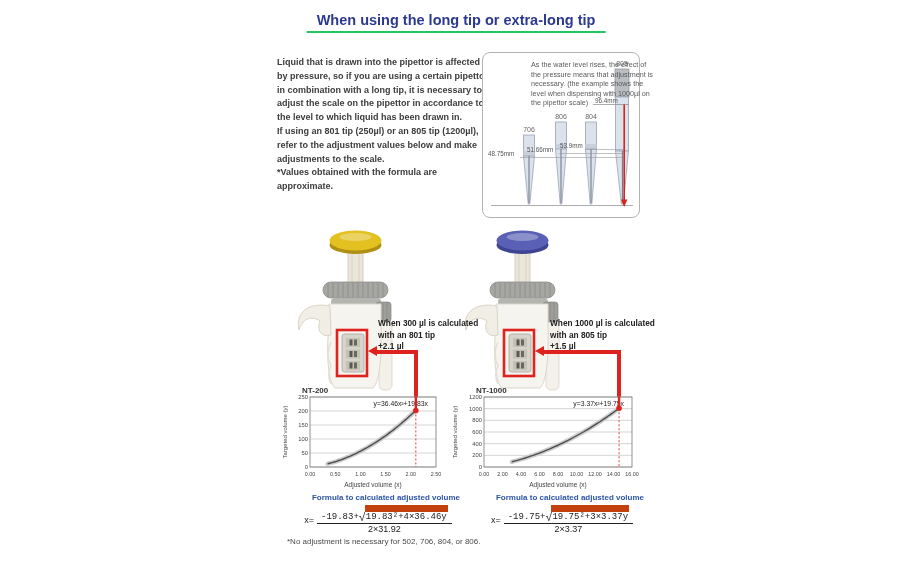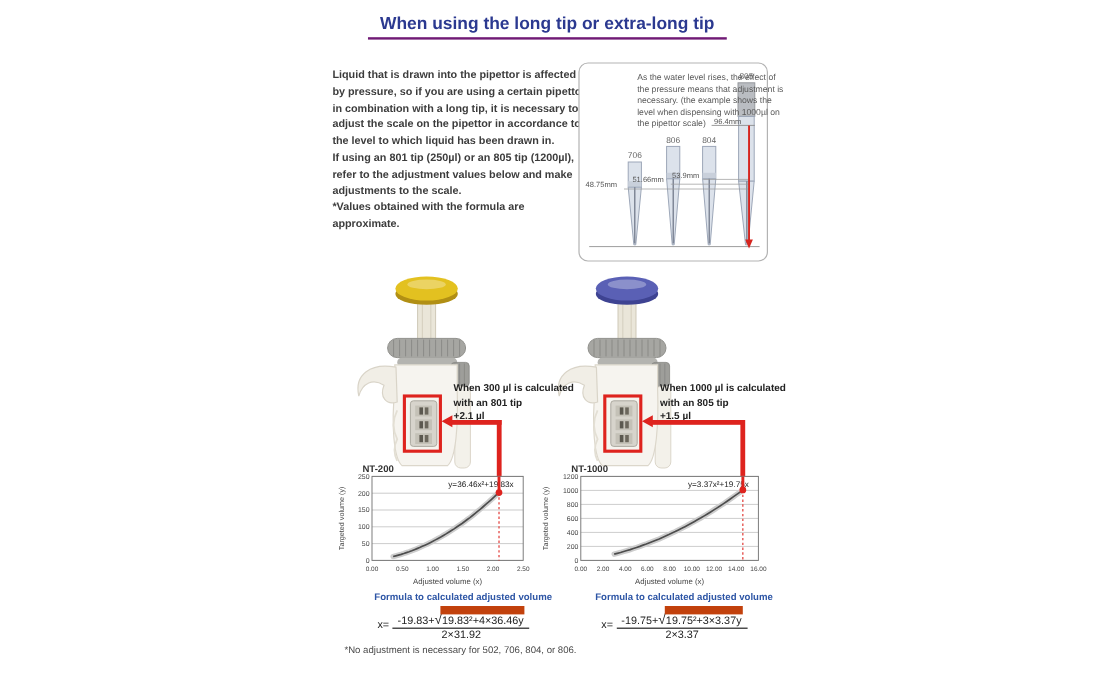--- a/index.html
+++ b/index.html
@@ -1,37 +1,37 @@
 <!DOCTYPE html>
 <html><head>
 <meta charset="utf-8">
 <style>
   html,body{margin:0;padding:0;background:#fff;}
   #page{position:relative;width:912px;height:562px;background:#ffffff;overflow:hidden;
         font-family:"Liberation Sans","DejaVu Sans",sans-serif;color:#3c3c3c;}
   .abs{position:absolute;}
   .page-title{top:12px;left:50%;transform:translateX(-50%);font-size:14.5px;font-weight:bold;
-              color:#2b3990;border-bottom:2px solid #701a75;padding:0 10px 3px;white-space:nowrap;}
+              color:#2b3990;border-bottom:2px solid #22c55e;padding:0 10px 3px;white-space:nowrap;}
   .intro{left:277px;top:56px;width:213px;font-size:9px;font-weight:bold;line-height:13.8px;color:#3c3c3c;}
   .info-box{left:482px;top:52px;width:158px;height:166px;border:1.5px solid #b3b3b3;border-radius:8px;
             box-sizing:border-box;background:#fff;}
   .info-text{position:absolute;left:8px;top:7px;width:124px;font-size:7.2px;line-height:9.6px;color:#5a5a5a;margin-left:40px;}
   .tips-svg{position:absolute;left:0;top:0;}
   .pipettor{position:absolute;}
   .callout{font-size:8.3px;font-weight:bold;line-height:11.5px;color:#222;}
   .conn{background:#de231e;}
   .arrowhead{width:0;height:0;border-top:5.5px solid transparent;border-bottom:5.5px solid transparent;
              border-right:9px solid #de231e;}
   .chart-svg{position:absolute;}
   svg text{font-family:"Liberation Sans","DejaVu Sans",sans-serif;}
   .formula-block{width:164px;text-align:right;}
   .formula-heading{font-size:8px;font-weight:bold;color:#2d55a5;margin-bottom:3px;}
   .formula-body{font-size:9px;color:#222;display:flex;align-items:center;justify-content:center;gap:3px;}
   .frac{display:inline-flex;flex-direction:column;align-items:center;}
-  .num{border-bottom:1px solid #222;padding:0 4px 1px;display:inline-flex;align-items:flex-end;}
+  .num{border-bottom:1px solid #222;padding:0 4px 1px;display:inline-flex;align-items:flex-end;font-family:Liberation Mono, monospace;}
   .radicand{border-top:7px solid #c2410c;padding:0 1px;}
   .rad{font-size:11.5px;line-height:9px;margin-right:-1px;}
   .footnote{left:287px;top:537px;font-size:8px;color:#4a4a4a;}
 </style>
 </head>
 <body>
 
 <div id="page">
 
   <div class="abs page-title">When using the long tip or extra-long tip</div>

